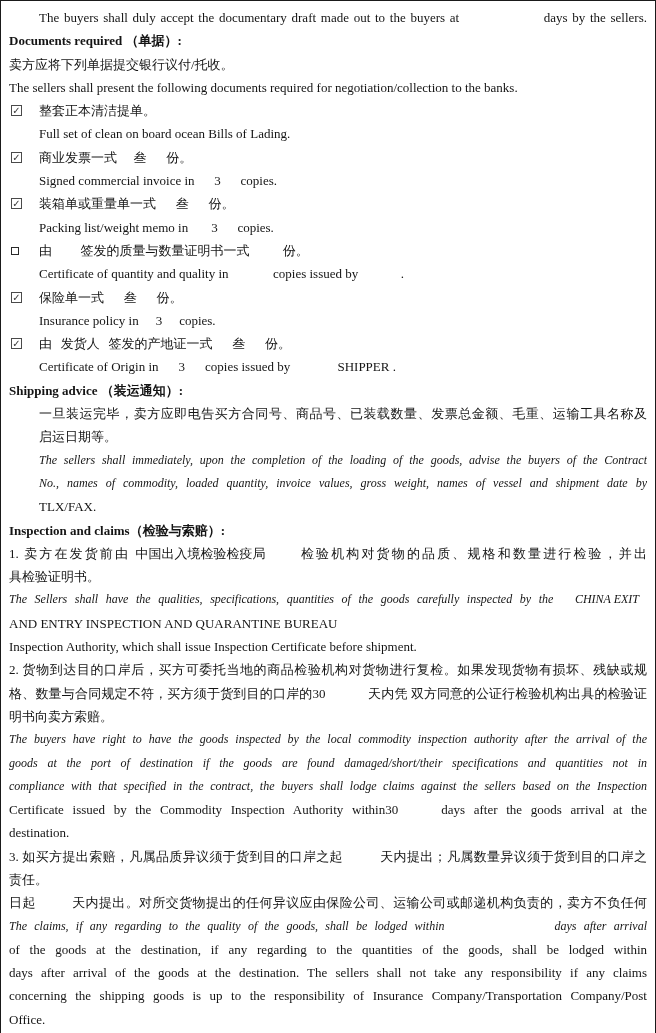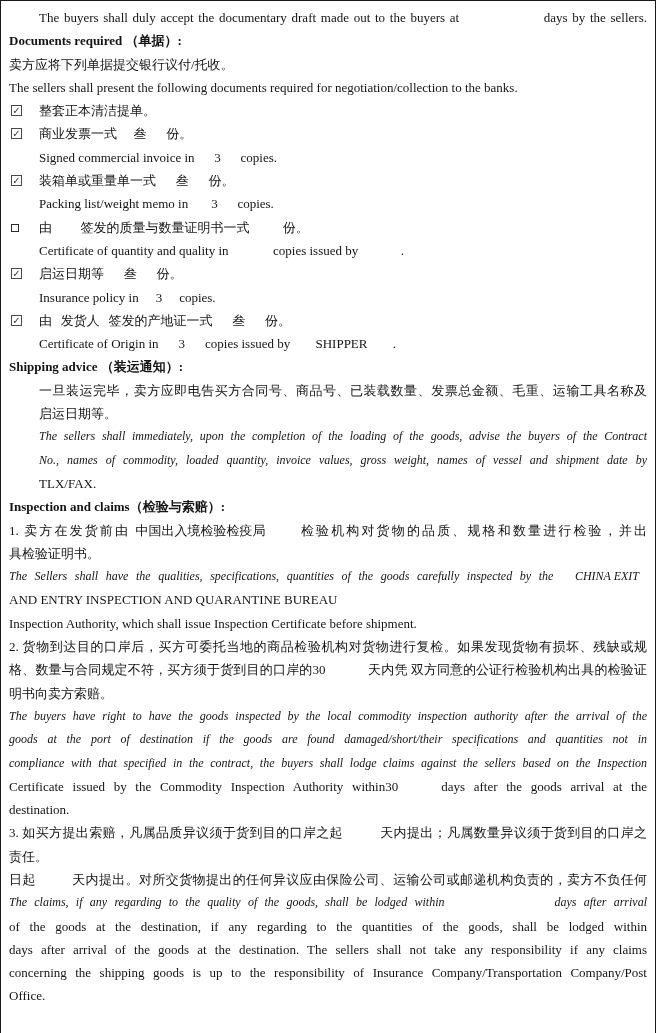--- a/index.html
+++ b/index.html
@@ -47,30 +47,31 @@
 </style>
 </head>
 <body>
 
 <div class="page" id="doc">
     <div class="ln jus ind"><span>The buyers shall duly accept the documentary draft made out to the buyers at </span><span class="blank" style="width: 75px;">&nbsp;</span><span> days by the sellers.</span></div>
     <div class="ln bold"><span>Documents required （单据）:</span></div>
     <div class="ln"><span>卖方应将下列单据提交银行议付/托收。</span></div>
     <div class="ln"><span>The sellers shall present the following documents required for negotiation/collection to the banks.</span></div>
     <div class="ln li"><span class="cbox checked"></span><span>整套正本清洁提单。</span></div>
+    <div class="ln ind"><span>Full set of clean on board ocean Bills of Lading.</span></div>
     <div class="ln li"><span class="cbox checked"></span><span>商业发票一式</span><span class="blank" style="min-width: 46px;">叁</span><span> 份。</span></div>
     <div class="ln ind"><span>Signed commercial invoice in</span><span class="blank" style="min-width: 46px;">3</span><span>copies.</span></div>
     <div class="ln li"><span class="cbox checked"></span><span>装箱单或重量单一式 </span><span class="blank" style="min-width: 46px;">叁</span><span> 份。</span></div>
     <div class="ln ind"><span>Packing list/weight memo in </span><span class="blank" style="min-width: 46px;">3</span><span>copies.</span></div>
     <div class="ln li"><span class="cbox empty"></span><span>由 </span><span class="blank" style="width: 22px;">&nbsp;</span><span> 签发的质量与数量证明书一式 </span><span class="blank" style="width: 30px;">&nbsp;</span><span>份。</span></div>
     <div class="ln ind"><span>Certificate of quantity and quality in </span><span class="blank" style="width: 38px;">&nbsp;</span><span> copies issued by </span><span class="blank" style="width: 36px;">&nbsp;</span><span> .</span></div>
-    <div class="ln li"><span class="cbox checked"></span><span>启运日期等 </span><span class="blank" style="min-width: 46px;">叁</span><span> 份。</span></div>
+    <div class="ln li"><span class="cbox checked"></span><span>保险单一式 </span><span class="blank" style="min-width: 46px;">叁</span><span> 份。</span></div>
     <div class="ln ind"><span>Insurance policy in </span><span class="blank" style="min-width: 34px;">3</span><span> copies.</span></div>
     <div class="ln li"><span class="cbox checked"></span><span>由 </span><span class="blank" style="min-width: 50px;">发货人</span><span> 签发的产地证一式 </span><span class="blank" style="min-width: 46px;">叁</span><span> 份。</span></div>
-    <div class="ln ind"><span>Certificate of Origin in </span><span class="blank" style="min-width: 40px;">3</span><span> copies issued by </span><span class="blank" style="min-width: 96px;">SHIPPER</span><span> .</span></div>
+    <div class="ln ind"><span>Certificate of Origin in </span><span class="blank" style="min-width: 40px;">3</span><span> copies issued by </span><span class="blank" style="min-width: 96px; text-align: right;">SHIPPER</span><span> .</span></div>
     <div class="ln bold"><span>Shipping advice （装运通知）:</span></div>
     <div class="ln jus ind"><span>一旦装运完毕，卖方应即电告买方合同号、商品号、已装载数量、发票总金额、毛重、运输工具名称及</span></div>
     <div class="ln ind"><span>启运日期等。</span></div>
     <div class="ln jus ind sm"><span>The sellers shall immediately, upon the completion of the loading of the goods, advise the buyers of the Contract</span></div>
     <div class="ln jus ind sm"><span>No., names of commodity, loaded quantity, invoice values, gross weight, names of vessel and shipment date by</span></div>
     <div class="ln ind"><span>TLX/FAX.</span></div>
     <div class="ln bold"><span>Inspection and claims（检验与索赔）:</span></div>
     <div class="ln jus"><span>1. 卖方在发货前由 </span><span class="blank left" style="padding-right: 30px;">中国出入境检验检疫局</span><span> 检验机构对货物的品质、规格和数量进行检验，并出</span></div>
     <div class="ln"><span>具检验证明书。</span></div>
     <div class="ln jus sm"><span>The Sellers shall have the qualities, specifications, quantities of the goods carefully inspected by the </span><span class="blank" style="padding-left: 14px; padding-right: 8px;">CHINA EXIT</span></div>

